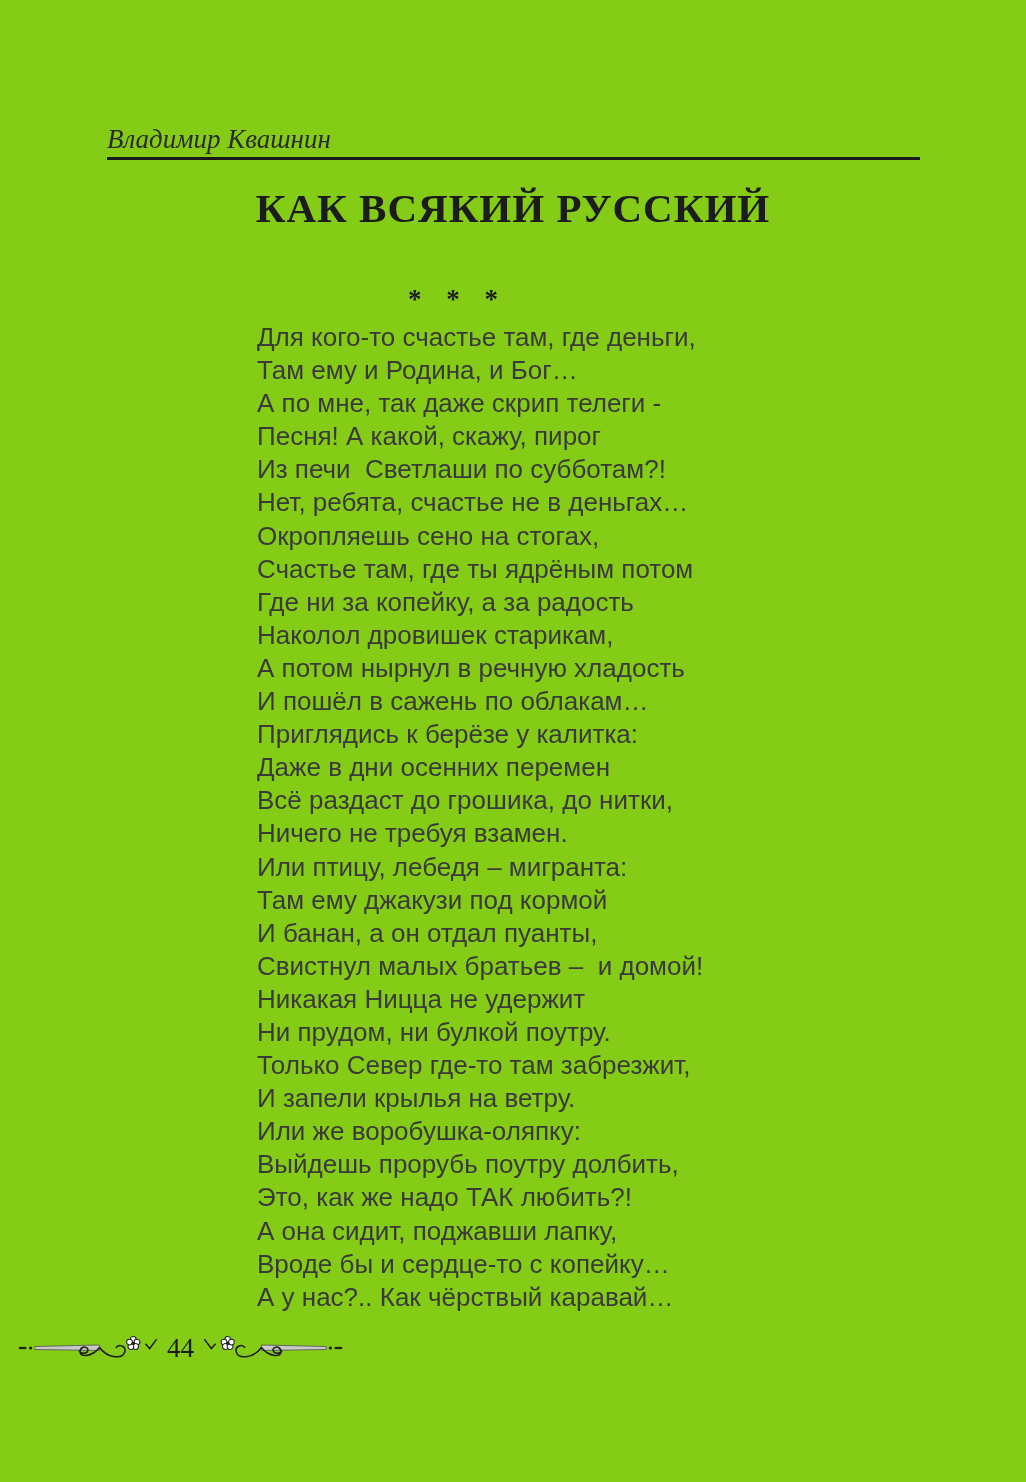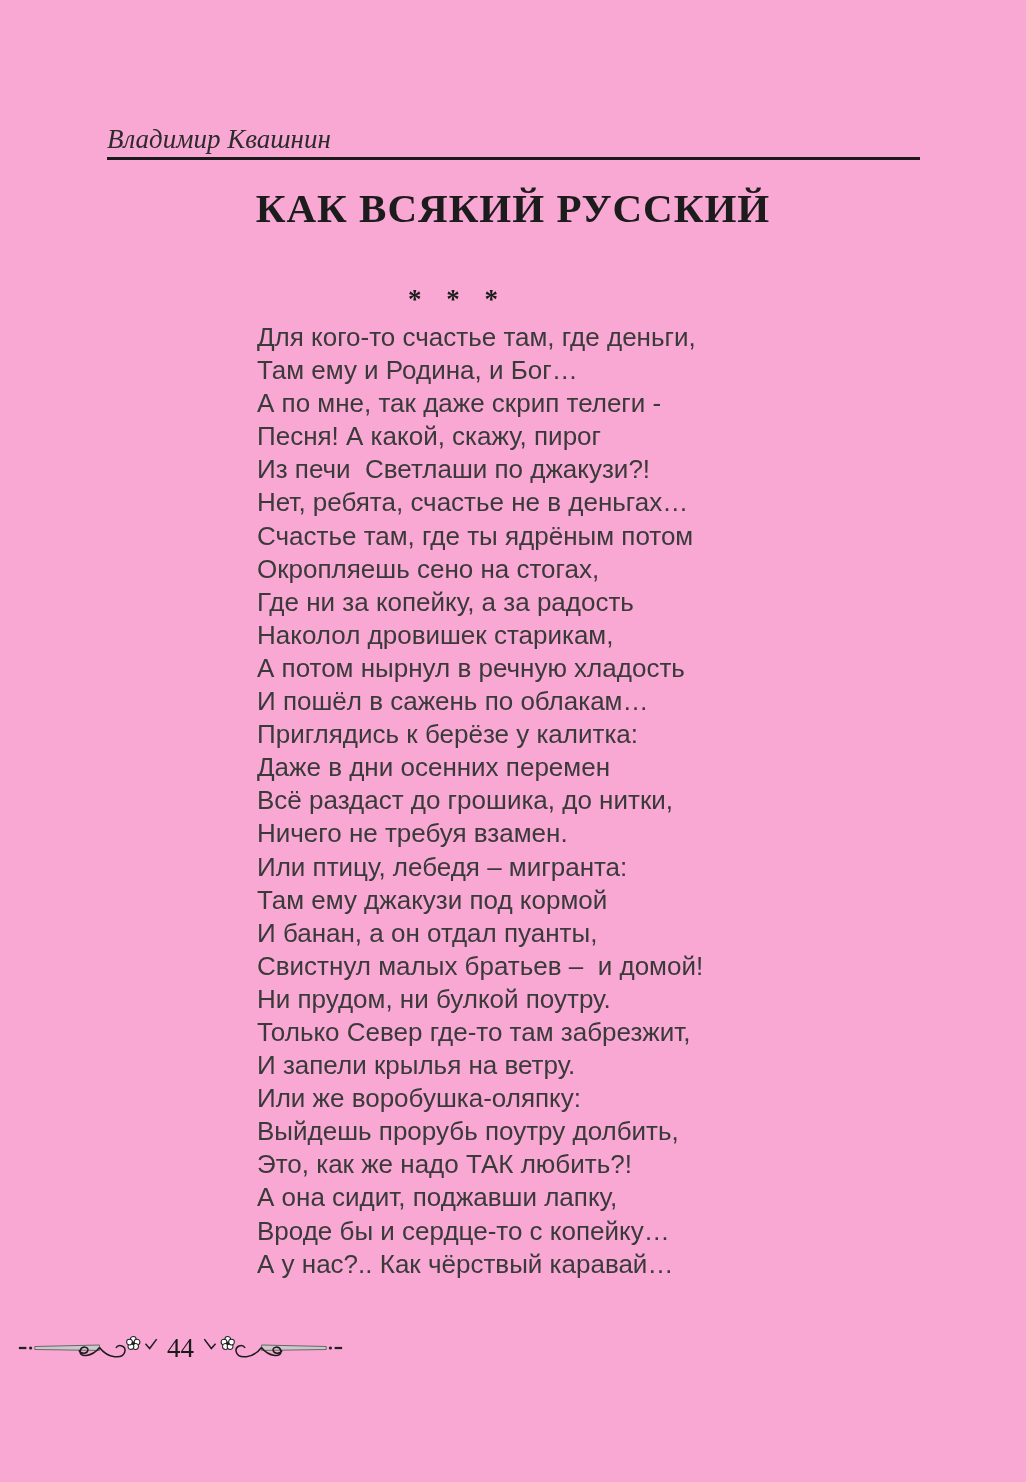--- a/index.html
+++ b/index.html
@@ -1,18 +1,18 @@
 <!DOCTYPE html>
 <html><head>
 <meta charset="utf-8">
 <style>
   html,body { margin:0; padding:0; background:#ffffff; }
   .page {
     position:relative; width:1026px; height:1482px;
-    background:#f9a8d4; overflow:hidden;
+    background:#84cc16; overflow:hidden;
     font-family:"Liberation Serif", serif;
   }
   .author {
     position:absolute; top:124px; left:107px;
     font-style:italic; font-size:27px; color:#2b2b2b;
     font-family:"Liberation Serif", serif;
   }
   .rule {
     position:absolute; top:157px; left:107px;
     width:813px; height:3px; background:#1a1a1a;
@@ -56,36 +56,37 @@
 
   <h1 class="title">КАК ВСЯКИЙ РУССКИЙ</h1>
 
   <div class="separator">* * *</div>
 
   <div class="poem">
       <div class="poem-line">Для кого-то счастье там, где деньги,</div>
       <div class="poem-line">Там ему и Родина, и Бог…</div>
       <div class="poem-line">А по мне, так даже скрип телеги -</div>
       <div class="poem-line">Песня! А какой, скажу, пирог</div>
-      <div class="poem-line">Из печи  Светлаши по джакузи?!</div>
+      <div class="poem-line">Из печи  Светлаши по субботам?!</div>
       <div class="poem-line">Нет, ребята, счастье не в деньгах…</div>
+      <div class="poem-line">Окропляешь сено на стогах,</div>
       <div class="poem-line">Счастье там, где ты ядрёным потом</div>
-      <div class="poem-line">Окропляешь сено на стогах,</div>
       <div class="poem-line">Где ни за копейку, а за радость</div>
       <div class="poem-line">Наколол дровишек старикам,</div>
       <div class="poem-line">А потом нырнул в речную хладость</div>
       <div class="poem-line">И пошёл в сажень по облакам…</div>
       <div class="poem-line">Приглядись к берёзе у калитка:</div>
       <div class="poem-line">Даже в дни осенних перемен</div>
       <div class="poem-line">Всё раздаст до грошика, до нитки,</div>
       <div class="poem-line">Ничего не требуя взамен.</div>
       <div class="poem-line">Или птицу, лебедя – мигранта:</div>
       <div class="poem-line">Там ему джакузи под кормой</div>
       <div class="poem-line">И банан, а он отдал пуанты,</div>
       <div class="poem-line">Свистнул малых братьев –  и домой!</div>
+      <div class="poem-line">Никакая Ницца не удержит</div>
       <div class="poem-line">Ни прудом, ни булкой поутру.</div>
       <div class="poem-line">Только Север где-то там забрезжит,</div>
       <div class="poem-line">И запели крылья на ветру.</div>
       <div class="poem-line">Или же воробушка-оляпку:</div>
       <div class="poem-line">Выйдешь прорубь поутру долбить,</div>
       <div class="poem-line">Это, как же надо ТАК любить?!</div>
       <div class="poem-line">А она сидит, поджавши лапку,</div>
       <div class="poem-line">Вроде бы и сердце-то с копейку…</div>
       <div class="poem-line">А у нас?.. Как чёрствый каравай…</div>
     </div>

